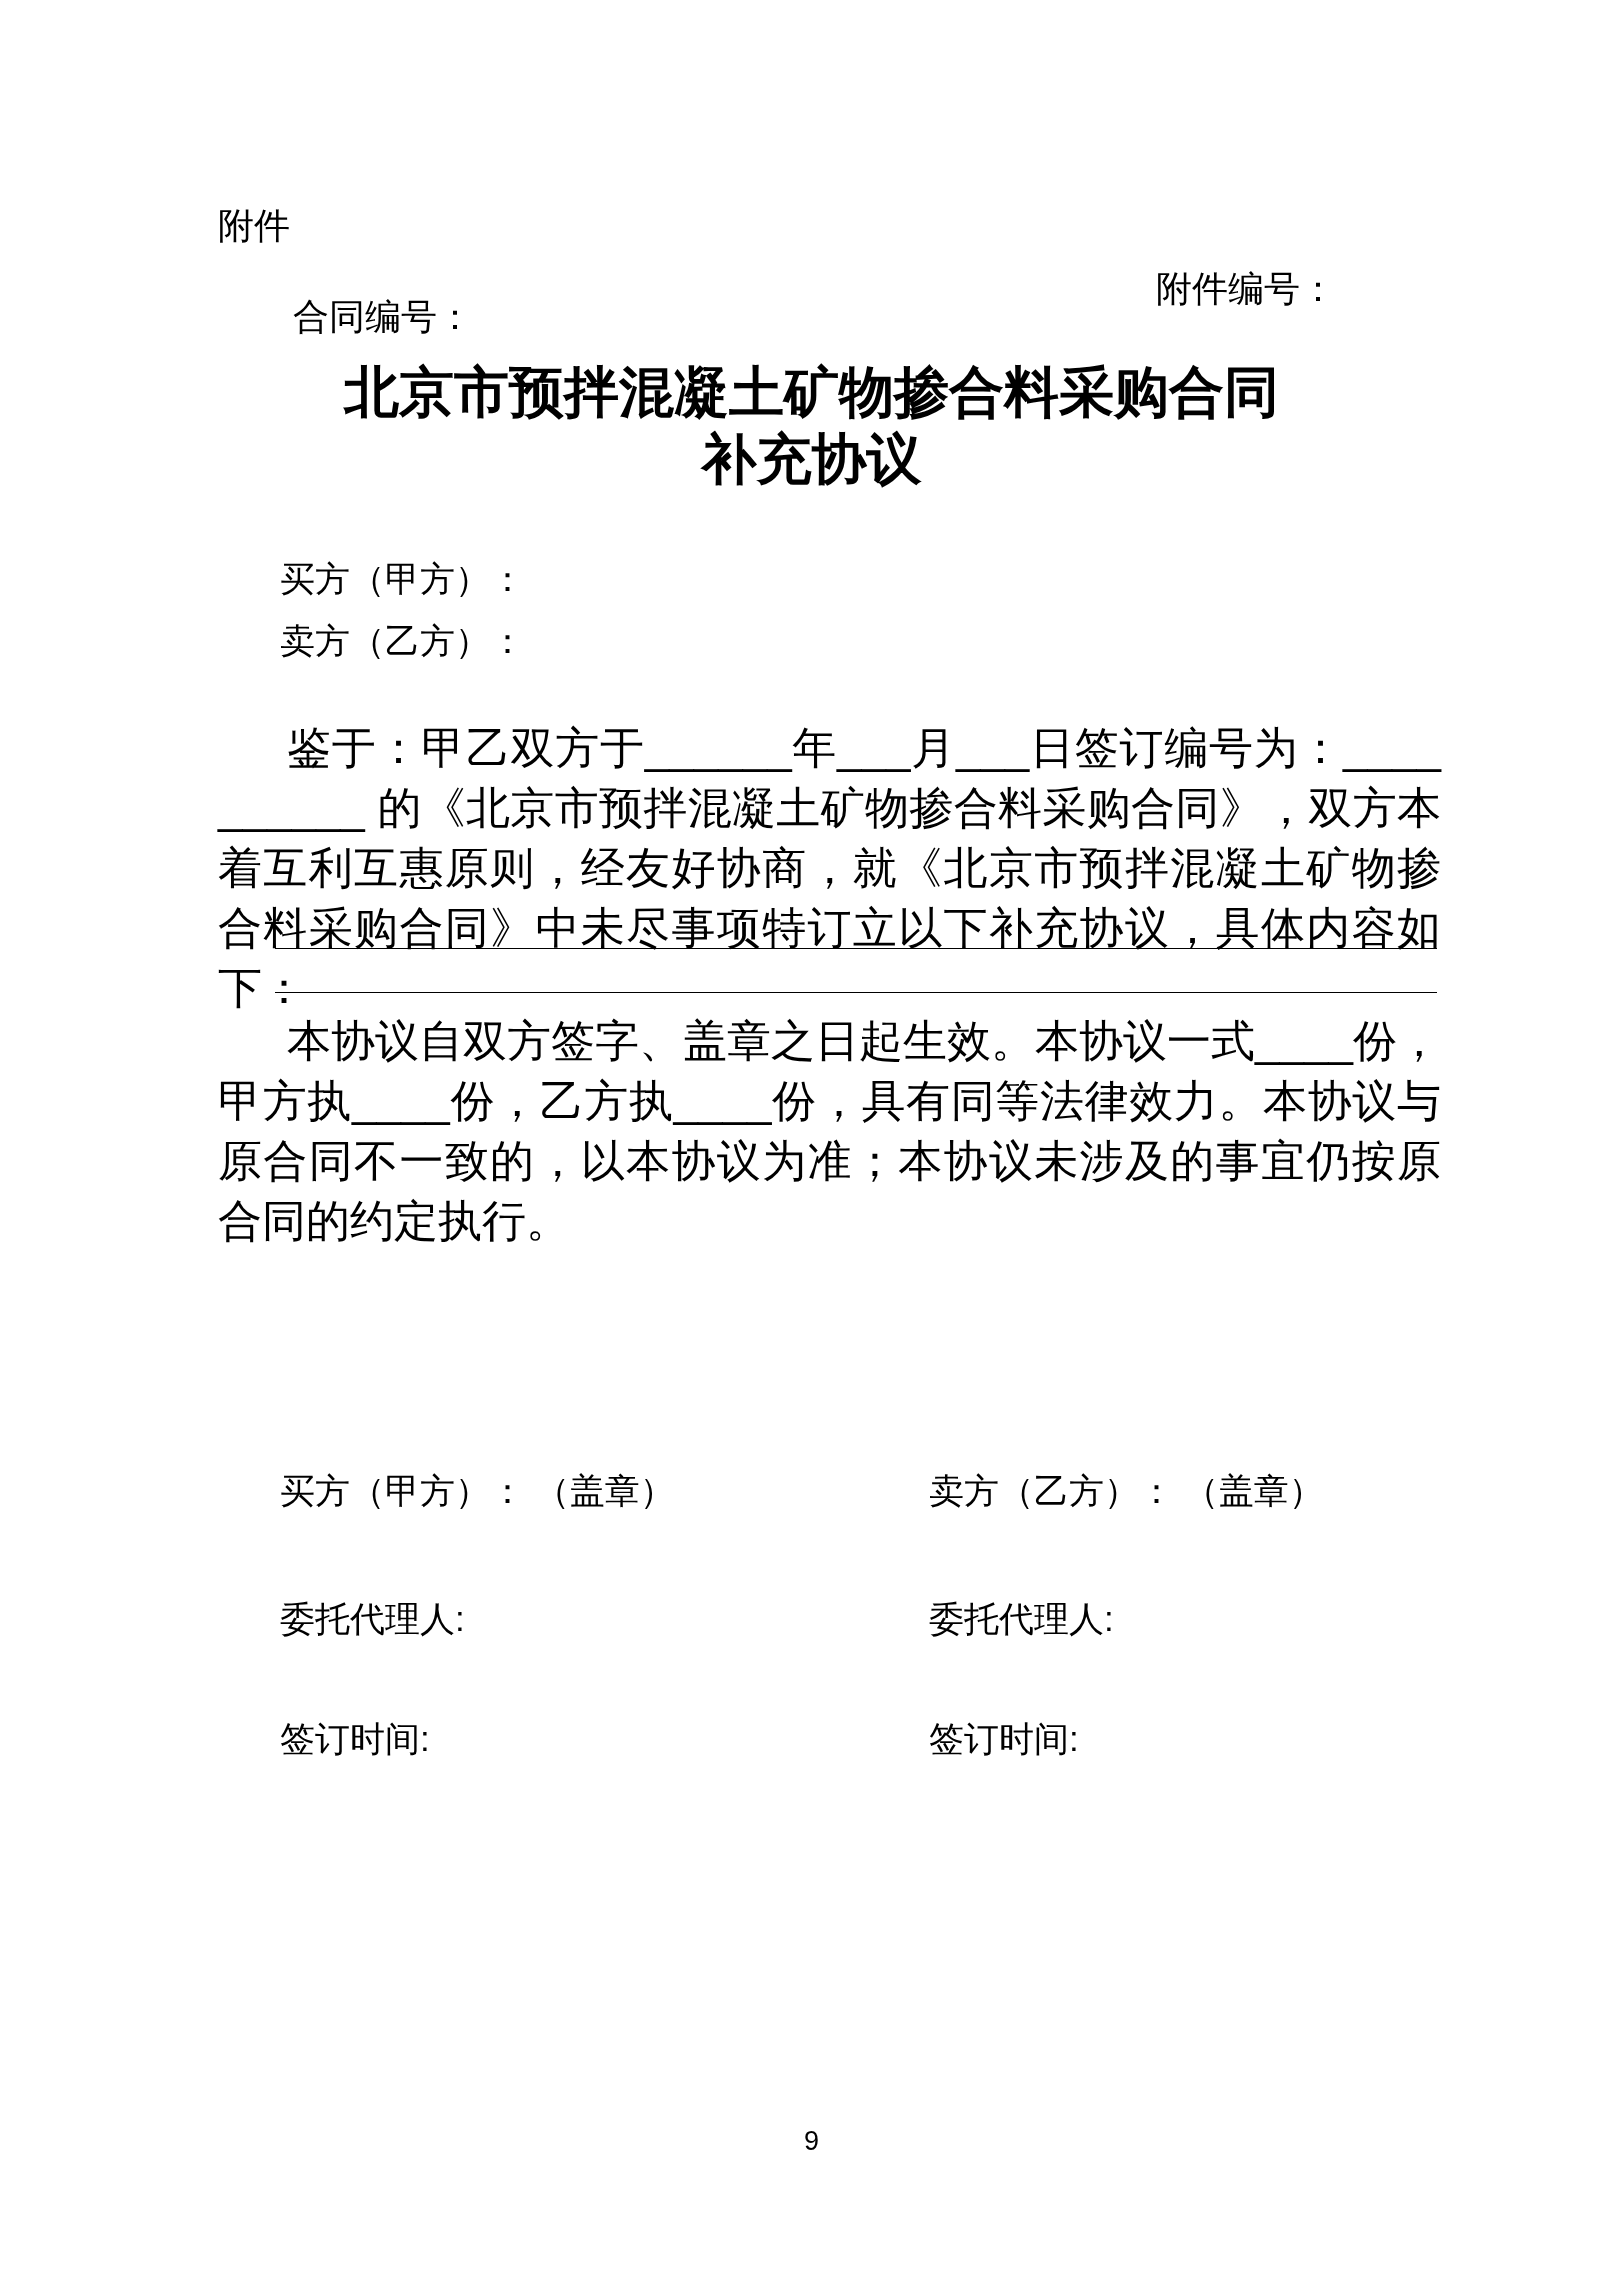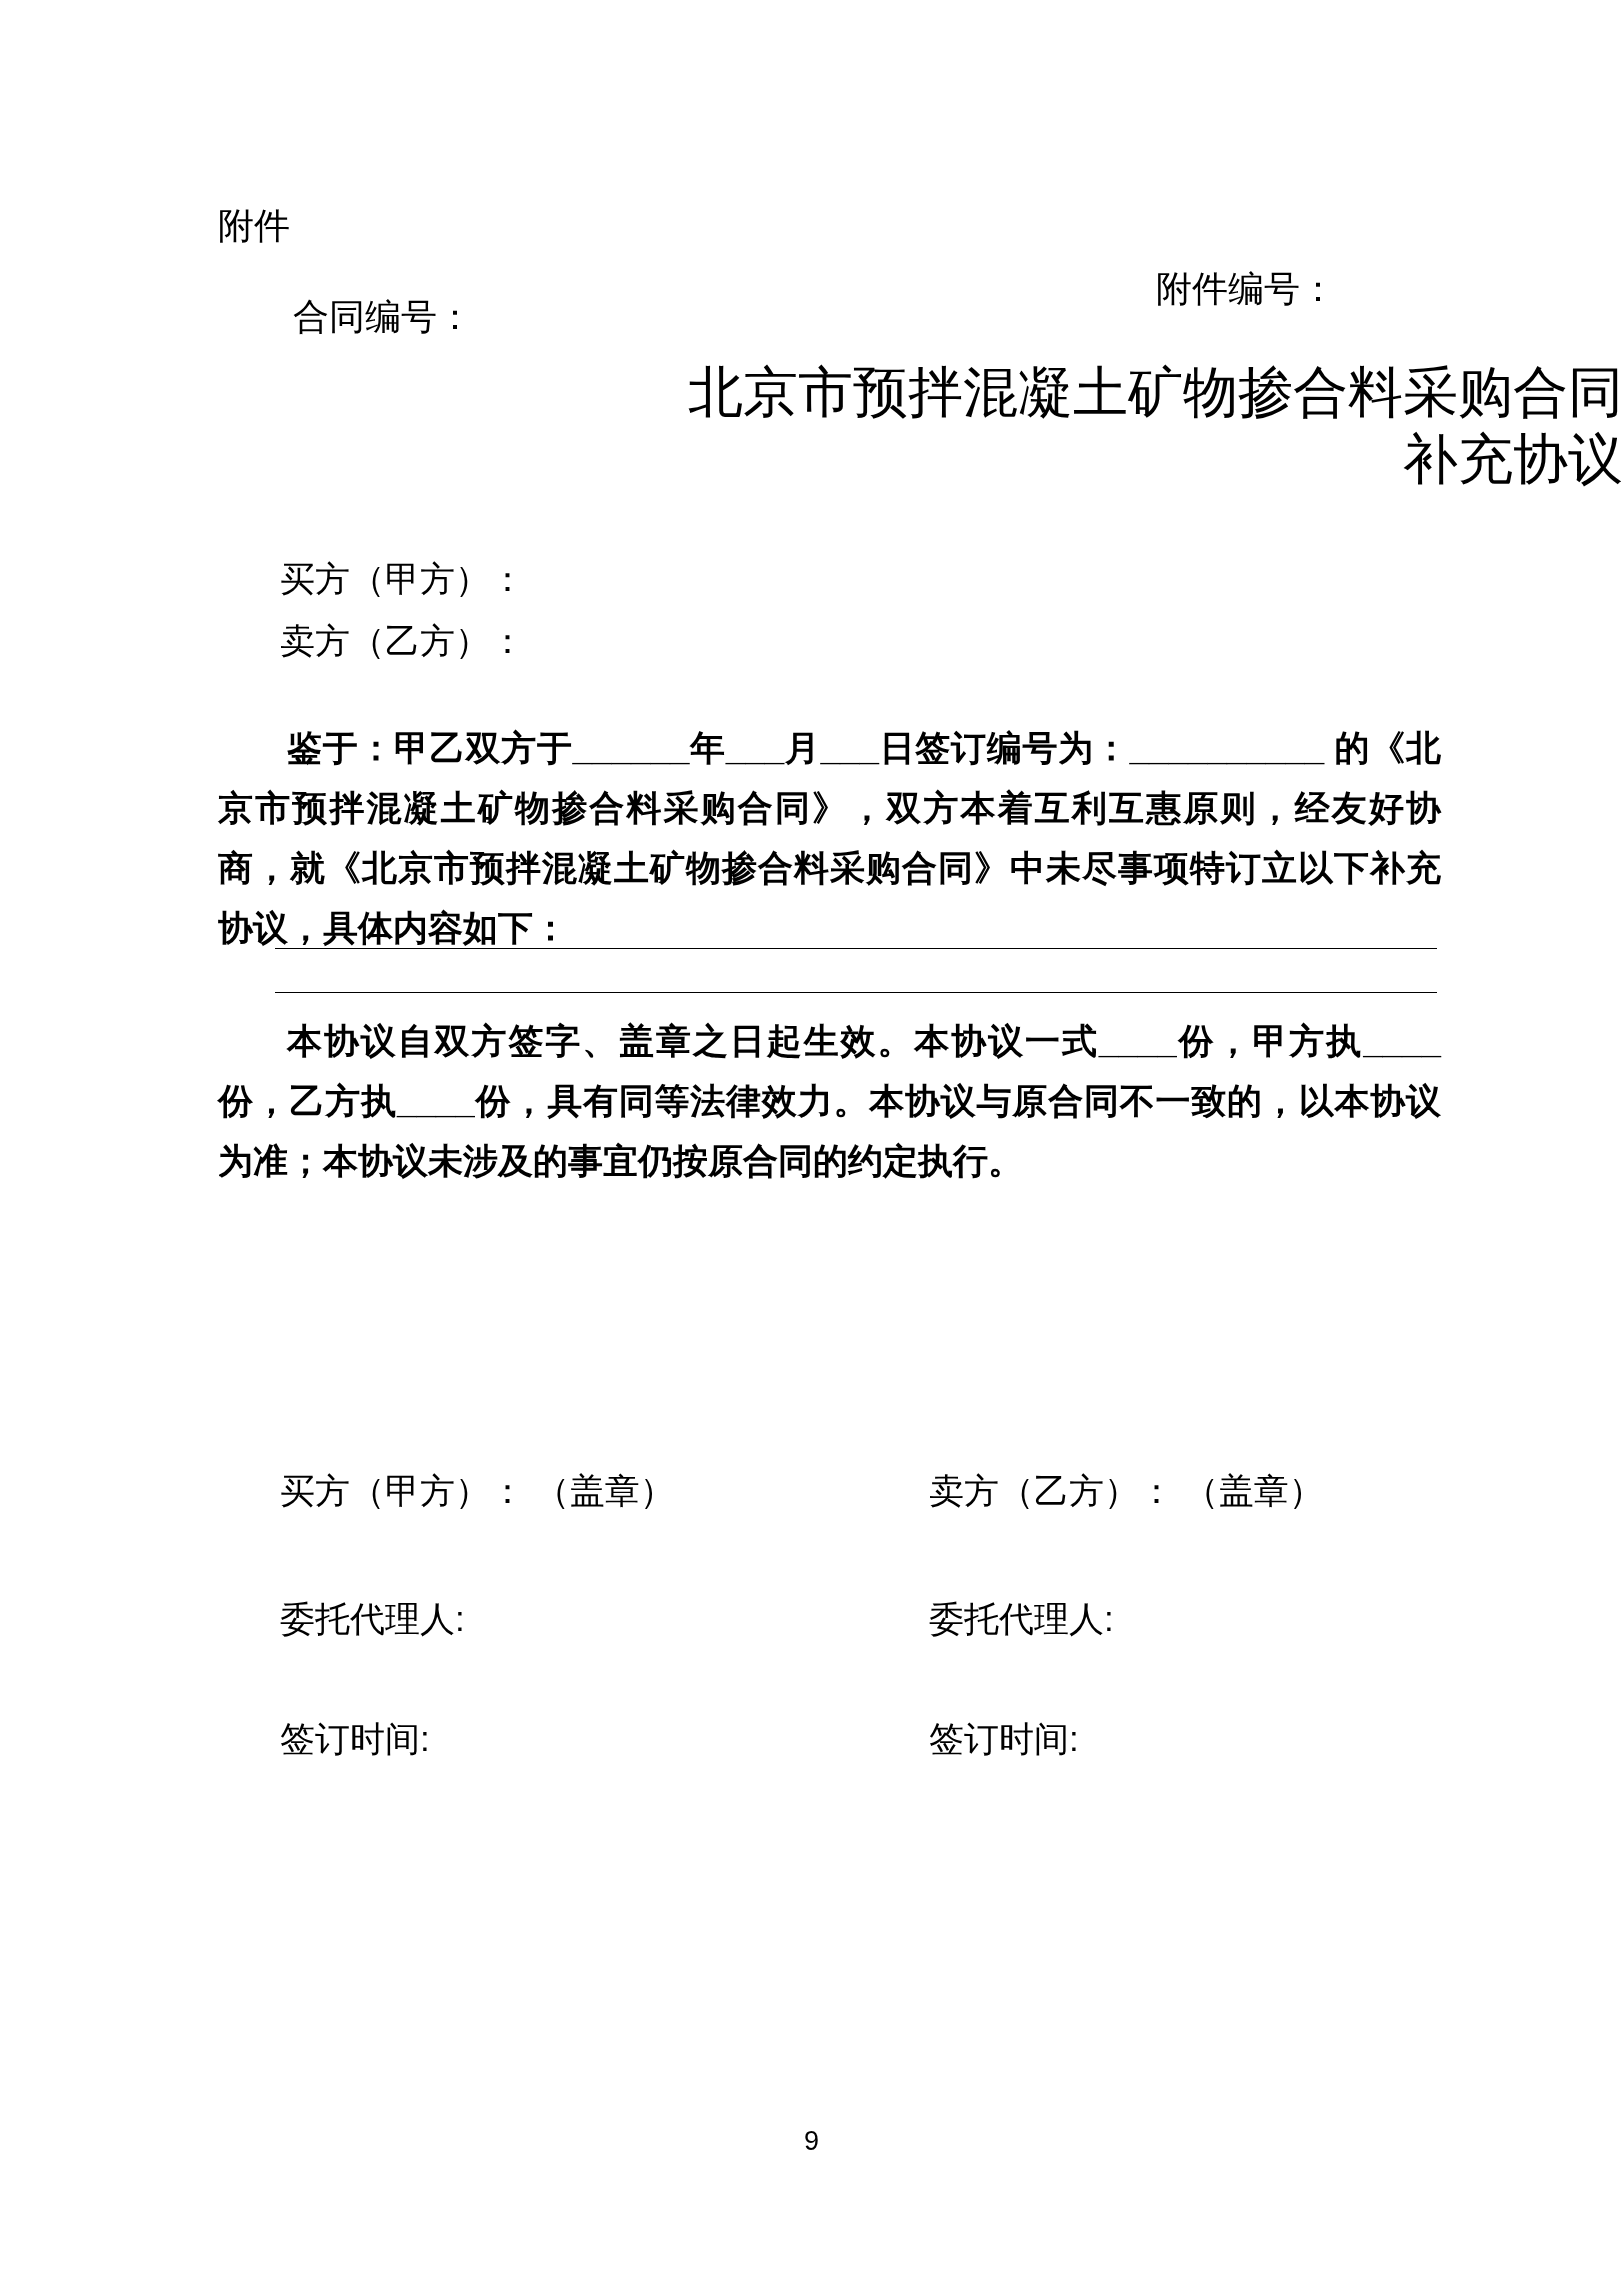--- a/index.html
+++ b/index.html
@@ -28,38 +28,37 @@
     height: 45px;
     font-size: 36px;
   }
   .contract-no { position: absolute; left: 293px; top: 0; margin-top: 28px; }
   .attach-no   { position: absolute; left: 1156px; top: 0; }
   .doc-title {
     position: absolute;
     left: 0;
     top: 359px;
     width: 100%;
-    text-align: right;
+    text-align: center;
     font-size: 55px;
-    font-weight: 400;
+    font-weight: 700;
     line-height: 67px;
   }
   .party-label { position: absolute; left: 280px; font-size: 35px; }
   .buyer-label  { top: 556px; }
   .seller-label { top: 618px; }
   .paragraph {
     position: absolute;
     left: 218px;
     width: 1223px;
-    font-size: 35px;
+    font-size: 44px;
     line-height: 60px;
     text-align: justify;
     text-indent: 69px;
     word-break: break-all;
-    font-weight: bold;
   }
   .whereas-paragraph { top: 718px; }
   .effect-paragraph  { top: 1011px; }
   .blank-lines {
     position: absolute;
     left: 275px;
     top: 905px;
     width: 1162px;
   }
   .blank-line {

